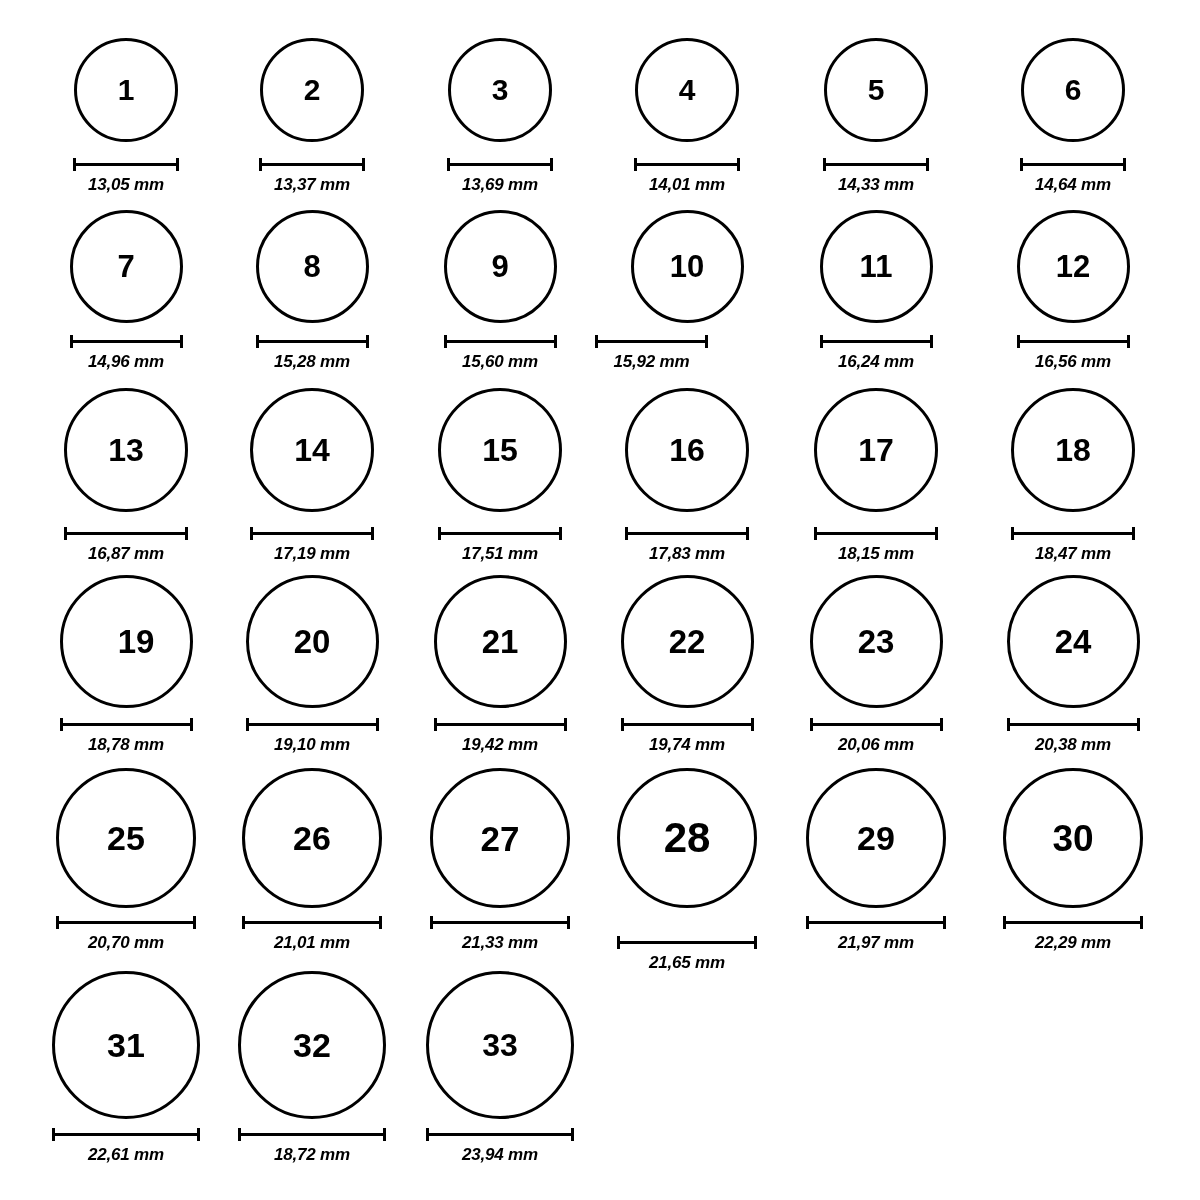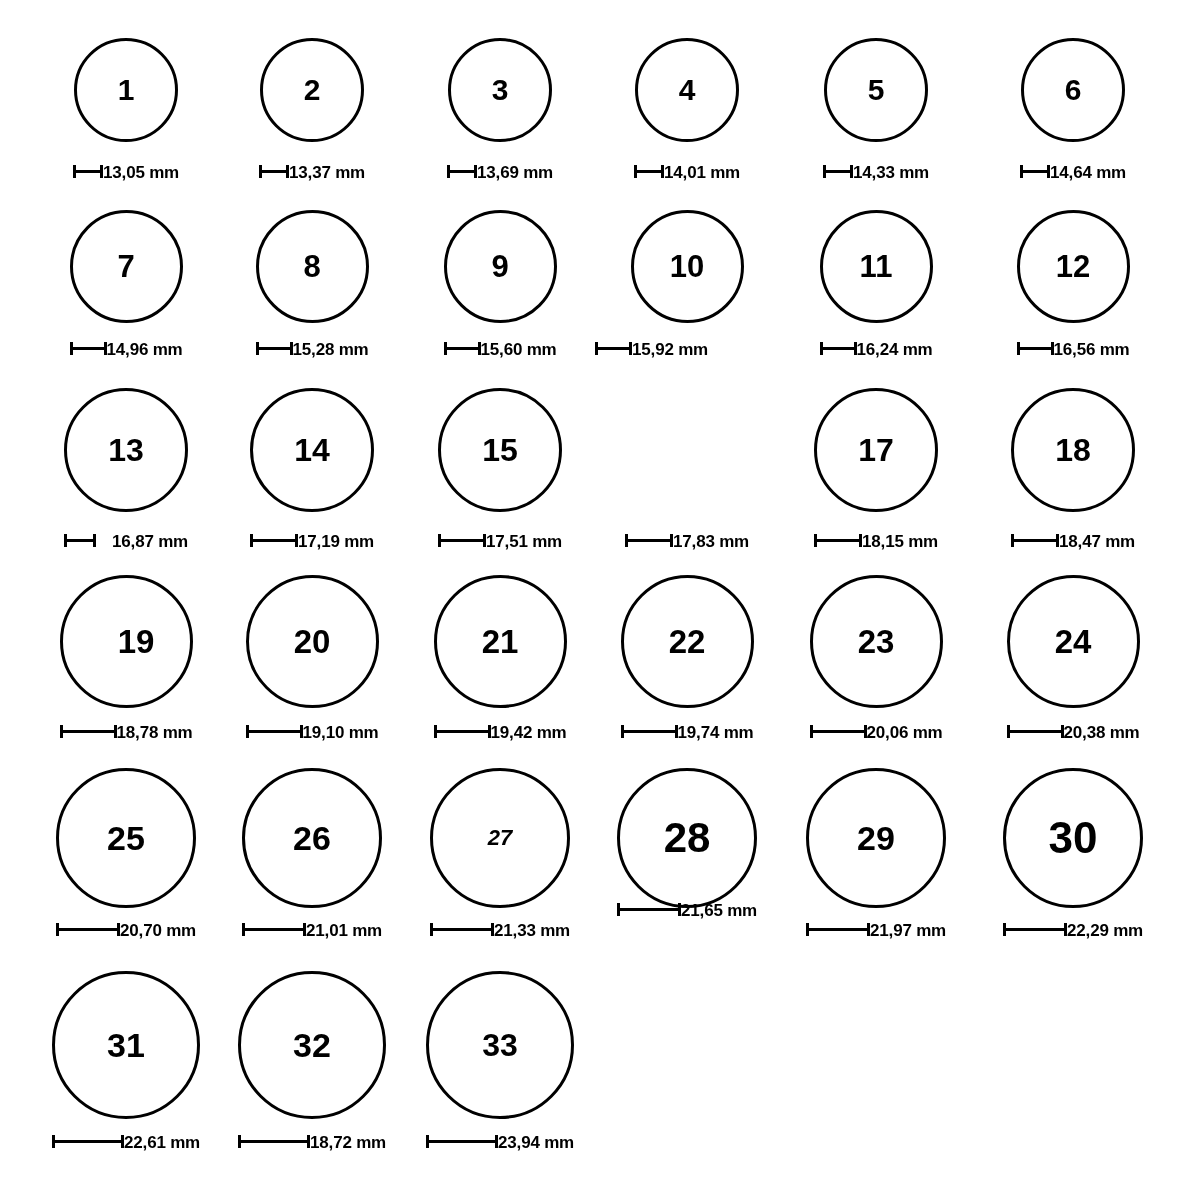--- a/index.html
+++ b/index.html
@@ -35,22 +35,23 @@
   }
   .ring-number {
     font-weight: bold;
     color: #000000;
     line-height: 1;
     letter-spacing: 0px;
   }
   .measure-wrap {
     position: relative;
     display: flex;
-    flex-direction: row;
+    flex-direction: column;
     align-items: center;
+    font-style: italic;
   }
   .measure-bar {
     position: relative;
     height: 12px;
   }
   .measure-bar .line {
     position: absolute;
     left: 0;
     right: 0;
     top: 5px;
@@ -233,21 +234,21 @@
         <div class="cap left"></div>
         <div class="cap right"></div>
       </div>
       <div class="measure-label">16,56 mm</div>
     </div>
     <div class="ring-cell" style="left: 64px; top: 388px; width: 124px;">
       <div class="ring-circle" style="width: 124px; height: 124px;">
         <span class="ring-number" style="font-size: 32px;">13</span>
       </div>
     </div>
-    <div class="measure-wrap" style="position: absolute; left: 64px; top: 527px; width: 124px; gap: 16px;">
+    <div class="measure-wrap" style="position: absolute; left: 64px; top: 527px; width: 124px;">
       <div class="measure-bar" style="width: 124px;">
         <div class="line"></div>
         <div class="cap left"></div>
         <div class="cap right"></div>
       </div>
       <div class="measure-label">16,87 mm</div>
     </div>
     <div class="ring-cell" style="left: 250px; top: 388px; width: 124px;">
       <div class="ring-circle" style="width: 124px; height: 124px;">
         <span class="ring-number" style="font-size: 32px;">14</span>
@@ -267,20 +268,25 @@
       </div>
     </div>
     <div class="measure-wrap" style="position: absolute; left: 438px; top: 527px; width: 124px;">
       <div class="measure-bar" style="width: 124px;">
         <div class="line"></div>
         <div class="cap left"></div>
         <div class="cap right"></div>
       </div>
       <div class="measure-label">17,51 mm</div>
     </div>
+    <div class="ring-cell" style="left: 625px; top: 388px; width: 124px;">
+      <div class="ring-circle" style="width: 124px; height: 124px;">
+        <span class="ring-number" style="font-size: 32px;">16</span>
+      </div>
+    </div>
     <div class="measure-wrap" style="position: absolute; left: 625px; top: 527px; width: 124px;">
       <div class="measure-bar" style="width: 124px;">
         <div class="line"></div>
         <div class="cap left"></div>
         <div class="cap right"></div>
       </div>
       <div class="measure-label">17,83 mm</div>
     </div>
     <div class="ring-cell" style="left: 814px; top: 388px; width: 124px;">
       <div class="ring-circle" style="width: 124px; height: 124px;">
@@ -407,37 +413,37 @@
     <div class="measure-wrap" style="position: absolute; left: 242px; top: 916px; width: 140px;">
       <div class="measure-bar" style="width: 140px;">
         <div class="line"></div>
         <div class="cap left"></div>
         <div class="cap right"></div>
       </div>
       <div class="measure-label">21,01 mm</div>
     </div>
     <div class="ring-cell" style="left: 430px; top: 768px; width: 140px;">
       <div class="ring-circle" style="width: 140px; height: 140px;">
-        <span class="ring-number" style="font-size: 22px; font-style: italic;">27</span>
+        <span class="ring-number" style="font-size: 35px;">27</span>
       </div>
     </div>
     <div class="measure-wrap" style="position: absolute; left: 430px; top: 916px; width: 140px;">
       <div class="measure-bar" style="width: 140px;">
         <div class="line"></div>
         <div class="cap left"></div>
         <div class="cap right"></div>
       </div>
       <div class="measure-label">21,33 mm</div>
     </div>
     <div class="ring-cell" style="left: 617px; top: 768px; width: 140px;">
       <div class="ring-circle" style="width: 140px; height: 140px;">
         <span class="ring-number" style="font-size: 42px; text-align: center;">28</span>
       </div>
     </div>
-    <div class="measure-wrap" style="position: absolute; left: 617px; top: 896px; width: 140px; text-align: right;">
+    <div class="measure-wrap" style="position: absolute; left: 617px; top: 936px; width: 140px; text-align: right;">
       <div class="measure-bar" style="width: 140px;">
         <div class="line"></div>
         <div class="cap left"></div>
         <div class="cap right"></div>
       </div>
       <div class="measure-label">21,65 mm</div>
     </div>
     <div class="ring-cell" style="left: 806px; top: 768px; width: 140px;">
       <div class="ring-circle" style="width: 140px; height: 140px;">
         <span class="ring-number" style="font-size: 34px;">29</span>
@@ -446,21 +452,21 @@
     <div class="measure-wrap" style="position: absolute; left: 806px; top: 916px; width: 140px;">
       <div class="measure-bar" style="width: 140px;">
         <div class="line"></div>
         <div class="cap left"></div>
         <div class="cap right"></div>
       </div>
       <div class="measure-label">21,97 mm</div>
     </div>
     <div class="ring-cell" style="left: 1003px; top: 768px; width: 140px;">
       <div class="ring-circle" style="width: 140px; height: 140px;">
-        <span class="ring-number" style="font-size: 44px;">30</span>
+        <span class="ring-number" style="font-size: 37px;">30</span>
       </div>
     </div>
     <div class="measure-wrap" style="position: absolute; left: 1003px; top: 916px; width: 140px;">
       <div class="measure-bar" style="width: 140px;">
         <div class="line"></div>
         <div class="cap left"></div>
         <div class="cap right"></div>
       </div>
       <div class="measure-label">22,29 mm</div>
     </div>

